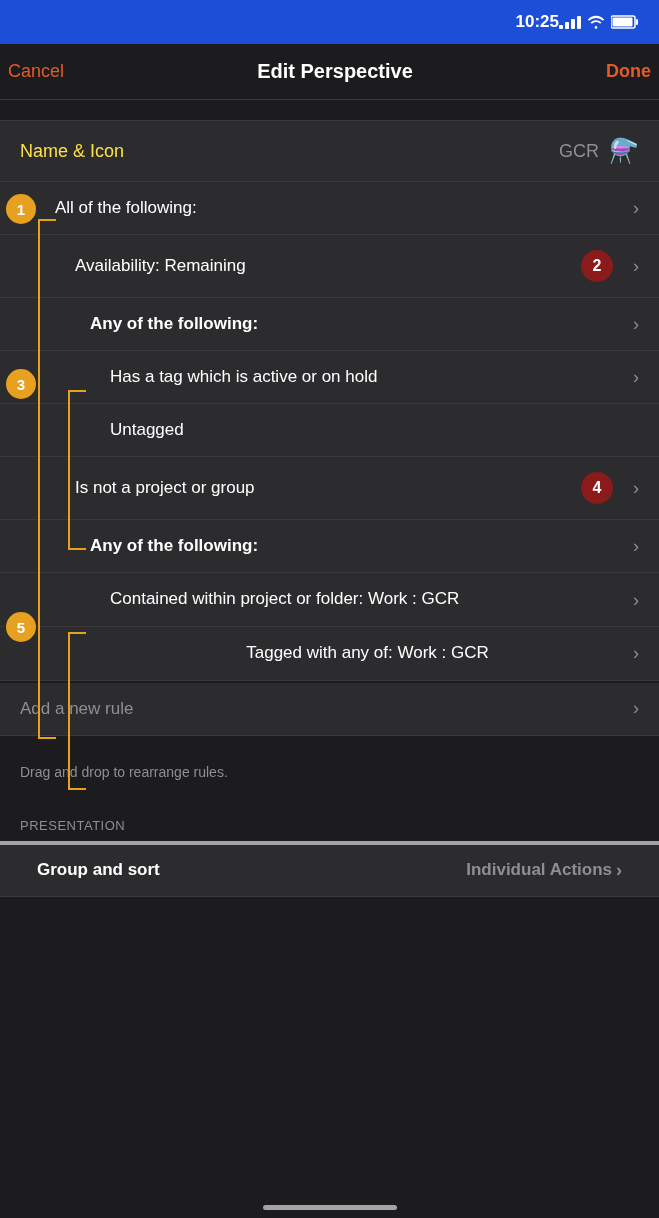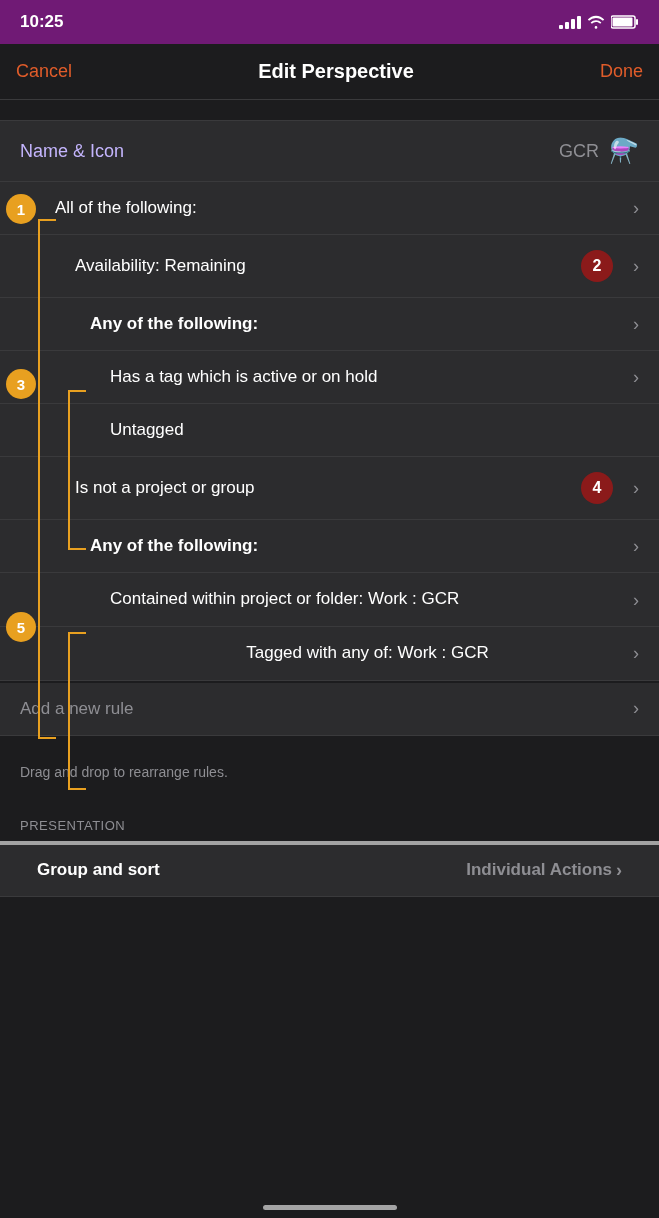--- a/index.html
+++ b/index.html
@@ -9,25 +9,25 @@
       background: #1c1c1e;
       color: #ffffff;
       font-family: -apple-system, 'San Francisco', 'Helvetica Neue', Helvetica, Arial, sans-serif;
       width: 659px;
       min-height: 1218px;
       overflow-x: hidden;
     }
 
     
     .status-bar {
-      background: #701a75;
+      background: #1d4ed8;
       height: 44px;
       display: flex;
       align-items: center;
-      justify-content: space-between;
+      justify-content: flex-end;
       padding: 0 20px;
     }
     .status-time {
       font-size: 17px;
       font-weight: 600;
       color: #ffffff;
     }
     .status-icons {
       display: flex;
       align-items: center;
@@ -44,59 +44,59 @@
       border-radius: 1px;
     }
 
     
     .nav-bar {
       background: #1c1c1e;
       height: 56px;
       display: flex;
       align-items: center;
       justify-content: space-between;
-      padding: 0 16px;
+      padding: 0 8px;
       border-bottom: 1px solid #3a3a3c;
       gap: 44px;
     }
     .nav-cancel {
       color: #e05c2a;
       font-size: 18px;
       cursor: pointer;
     }
     .nav-title {
       color: #ffffff;
       font-size: 20px;
       font-weight: 700;
     }
     .nav-done {
       color: #e05c2a;
       font-size: 18px;
-      font-weight: 400;
+      font-weight: 700;
       cursor: pointer;
     }
 
     
     .content {
       background: #1c1c1e;
     }
 
     
     .name-section {
       background: #2c2c2e;
       margin: 20px 0 0 0;
       padding: 16px 20px;
       display: flex;
       align-items: center;
       justify-content: space-between;
       border-top: 1px solid #3a3a3c;
       border-bottom: 1px solid #3a3a3c;
     }
     .name-label {
-      color: #c4b5fd;
+      color: #fde047;
       font-size: 18px;
     }
     .name-value-group {
       display: flex;
       align-items: center;
       gap: 10px;
     }
     .name-value {
       color: #8e8e93;
       font-size: 18px;

